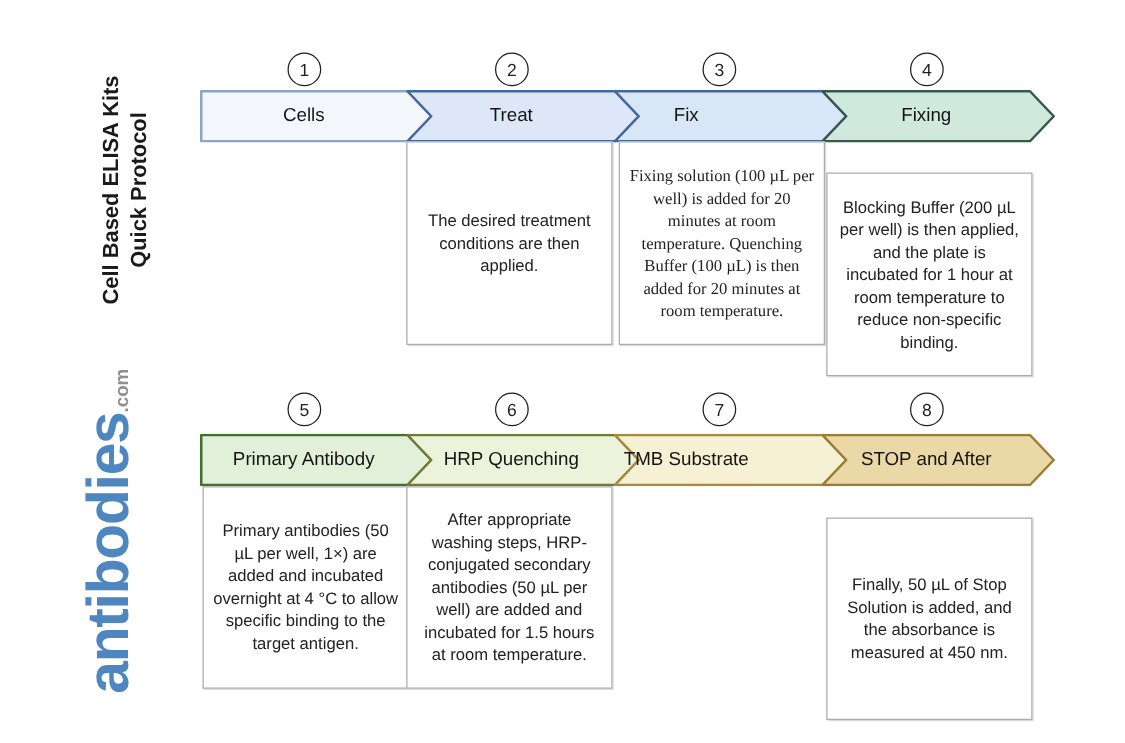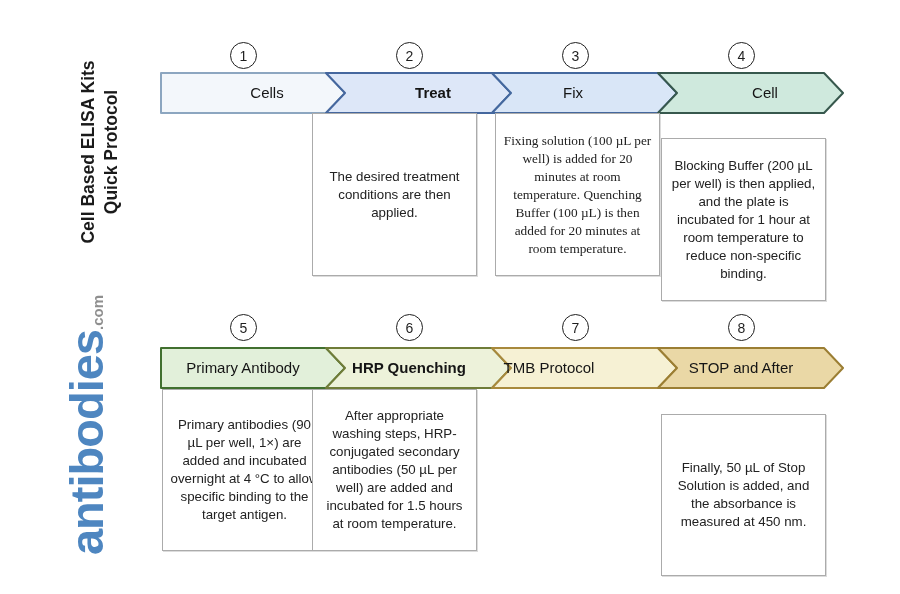--- a/index.html
+++ b/index.html
@@ -43,26 +43,26 @@
   .desc-box{
     position:absolute;width:165px;box-sizing:border-box;
     border:1px solid #ababab;background:#fff;
     box-shadow:1px 1px 0 #dcdcdc;
     display:flex;align-items:center;justify-content:center;
     text-align:center;padding:6px 7px;
     font-size:13.3px;line-height:18px;color:#222;
   }
   
   .c0{left:230px;} .c1{left:396px;} .c2{left:562px;} .c3{left:728px;}
-  .l0{left:160px;} .l1{left:326px;font-weight:bold;} .l2{left:466px;} .l3{left:658px;}
-  .b0{left:162px;} .b1{left:312px;} .b2{left:495px;font-family:Liberation Serif, serif;} .b3{left:661px;margin-top:25px;}
+  .l0{left:160px;} .l1{left:326px;} .l2{left:466px;} .l3{left:658px;}
+  .b0{left:162px;} .b1{left:325px;} .b2{left:495px;font-family:Liberation Serif, serif;} .b3{left:661px;margin-top:25px;}
   
   .row1 .num-circle{top:42px;}
   .row1 .arrow-svg{top:72px;}
-  .row1 .arrow-label{top:72px;margin-left:24px;}
+  .row1 .arrow-label{top:72px;}
   .row1 .desc-box{top:113px;height:163px;}
   .row2 .num-circle{top:42px;}
   .row2 .arrow-svg{top:75px;}
   .row2 .arrow-label{top:75px;text-align:right;}
   .row2 .desc-box{top:117px;height:162px;}
 </style>
 </head>
 <body>
 
 <div class="v-title">
@@ -83,21 +83,21 @@
   <svg class="arrow-svg" viewBox="0 0 686 42">
     <polygon stroke-width="2" stroke-linejoin="round" points="1,1 166,1 185,21 166,41 1,41" fill="#f3f7fb" stroke="#8ca6c0"></polygon>
     <polygon stroke-width="2" stroke-linejoin="round" points="166,1 332,1 351,21 332,41 166,41 185,21" fill="#dde7f8" stroke="#45679e"></polygon>
     <polygon stroke-width="2" stroke-linejoin="round" points="332,1 498,1 517,21 498,41 332,41 351,21" fill="#d9e6f7" stroke="#44689e"></polygon>
     <polygon stroke-width="2" stroke-linejoin="round" points="498,1 664,1 683,21 664,41 498,41 517,21" fill="#cfe9dd" stroke="#37584d"></polygon>
   </svg>
 
   <div class="arrow-label l0">Cells</div>
   <div class="arrow-label l1">Treat</div>
   <div class="arrow-label l2">Fix</div>
-  <div class="arrow-label l3">Cell</div>
+  <div class="arrow-label l3">Fixing</div>
 
   <div class="desc-box b1">
       <span>The desired treatment conditions are then applied.</span>
     </div>
   <div class="desc-box b2">
       <span>Fixing solution (100 µL per well) is added for 20 minutes at room temperature. Quenching Buffer (100 µL) is then added for 20 minutes at room temperature.</span>
     </div>
   <div class="desc-box b3">
       <span>Blocking Buffer (200 µL per well) is then applied, and the plate is incubated for 1 hour at room temperature to reduce non-specific binding.</span>
     </div>
@@ -111,25 +111,25 @@
 
   <svg class="arrow-svg" viewBox="0 0 686 42">
     <polygon stroke-width="2" stroke-linejoin="round" points="1,1 166,1 185,21 166,41 1,41" fill="#e2f0da" stroke="#41702f"></polygon>
     <polygon stroke-width="2" stroke-linejoin="round" points="166,1 332,1 351,21 332,41 166,41 185,21" fill="#edf2da" stroke="#6f7c38"></polygon>
     <polygon stroke-width="2" stroke-linejoin="round" points="332,1 498,1 517,21 498,41 332,41 351,21" fill="#f6f1d4" stroke="#a8893c"></polygon>
     <polygon stroke-width="2" stroke-linejoin="round" points="498,1 664,1 683,21 664,41 498,41 517,21" fill="#ead8a6" stroke="#9b7e33"></polygon>
   </svg>
 
   <div class="arrow-label l0">Primary Antibody</div>
   <div class="arrow-label l1">HRP Quenching</div>
-  <div class="arrow-label l2">TMB Protocol</div>
+  <div class="arrow-label l2">TMB Substrate</div>
   <div class="arrow-label l3">STOP and After</div>
 
   <div class="desc-box b0">
-      <span>Primary antibodies (90 µL per well, 1×) are added and incubated overnight at 4 °C to allow specific binding to the target antigen.</span>
+      <span>Primary antibodies (50 µL per well, 1×) are added and incubated overnight at 4 °C to allow specific binding to the target antigen.</span>
     </div>
   <div class="desc-box b1">
       <span>After appropriate washing steps, HRP-conjugated secondary antibodies (50 µL per well) are added and incubated for 1.5 hours at room temperature.</span>
     </div>
   <div class="desc-box b3">
       <span>Finally, 50 µL of Stop Solution is added, and the absorbance is measured at 450 nm.</span>
     </div>
 </div>
 
 </body></html>

